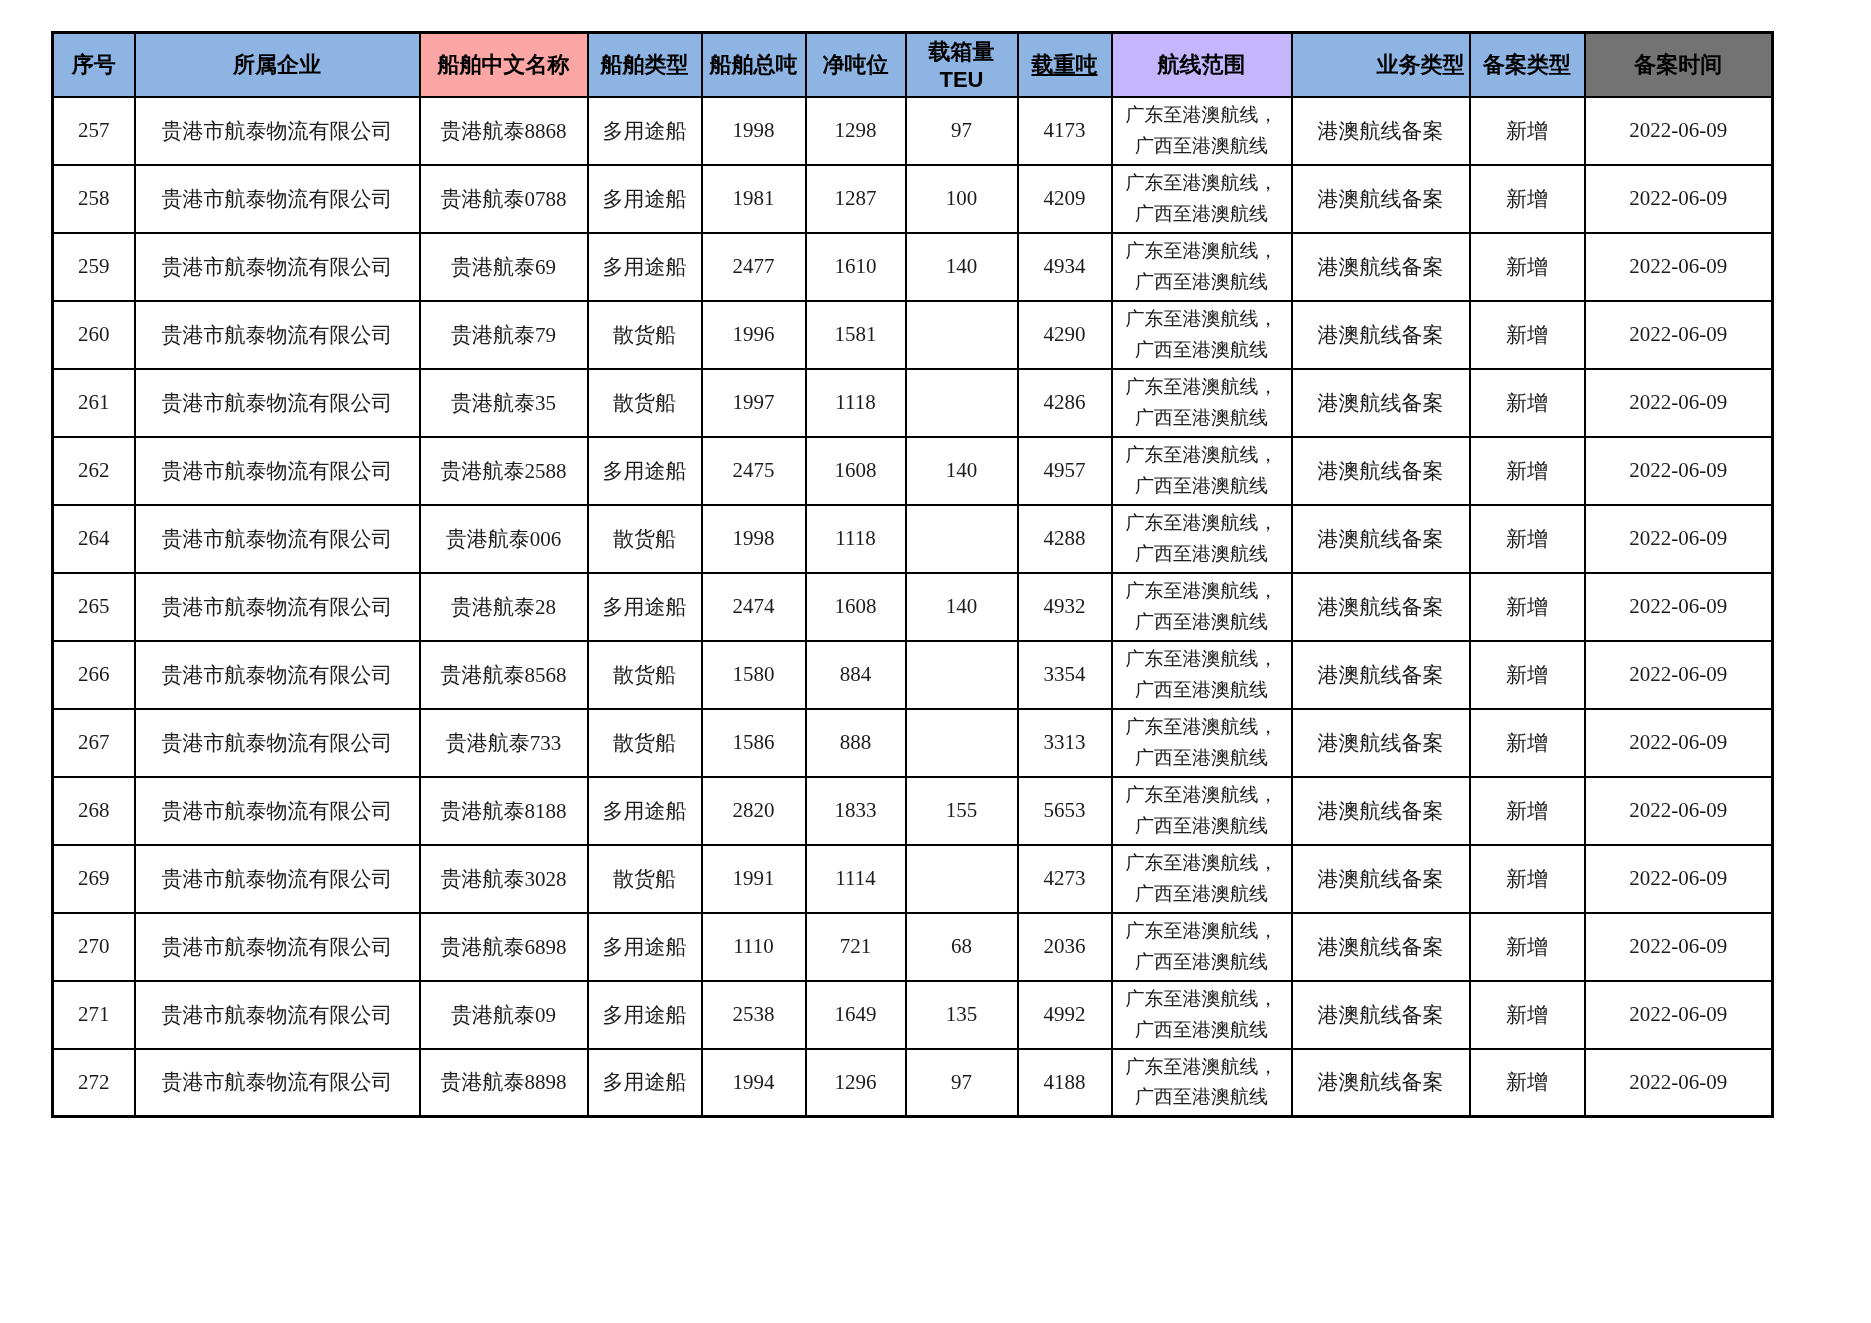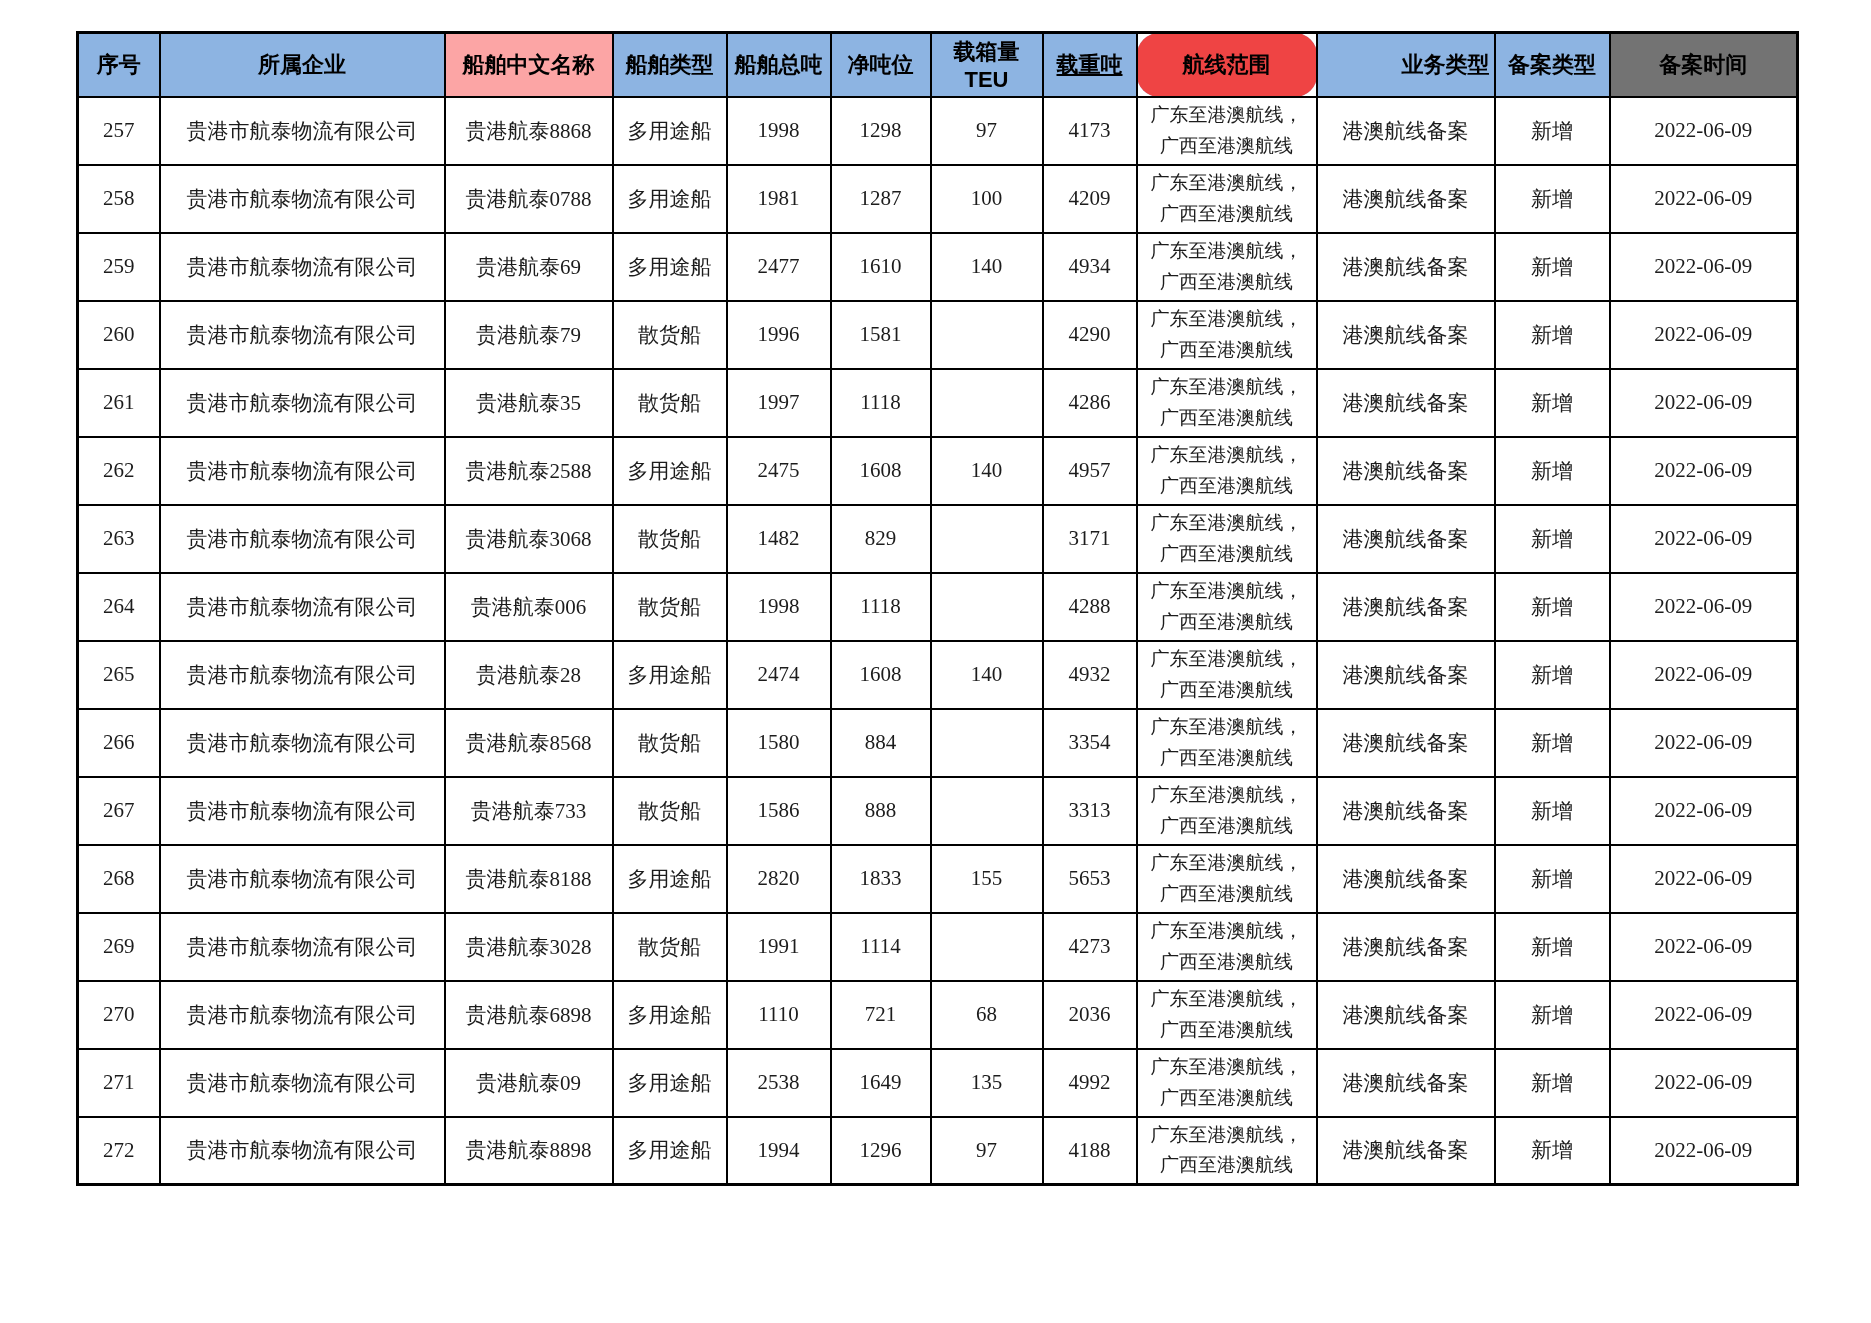--- a/index.html
+++ b/index.html
@@ -6,21 +6,21 @@
     margin: 0;
     padding: 0;
     background: #ffffff;
     width: 1871px;
     height: 1323px;
     position: relative;
     font-family: "Liberation Serif", "DejaVu Serif", serif;
   }
   .sheet {
     position: absolute;
-    left: 76px;
+    left: 51px;
     top: 31px;
   }
   table.vessel-table {
     border-collapse: collapse;
     table-layout: fixed;
     width: 1720px;
     border: 3px solid #000000;
   }
   .vessel-table th,
   .vessel-table td {
@@ -85,21 +85,21 @@
     <thead>
       <tr style="background: rgb(141, 180, 226);">
           <th style="background: rgb(141, 180, 226);">序号</th>
           <th style="background: rgb(141, 180, 226);">所属企业</th>
           <th style="background: #fca5a5;">船舶中文名称</th>
           <th style="background: rgb(141, 180, 226);">船舶类型</th>
           <th style="background: rgb(141, 180, 226);">船舶总吨</th>
           <th style="background: rgb(141, 180, 226);">净吨位</th>
           <th style="background: rgb(141, 180, 226);">载箱量TEU</th>
           <th style="background: rgb(141, 180, 226); text-decoration: underline;">载重吨</th>
-          <th style="background: #ef4444; border-radius: 22px;">航线范围</th>
+          <th style="background: #c4b5fd;">航线范围</th>
           <th style="background: rgb(141, 180, 226); text-align: right;">业务类型</th>
           <th style="background: rgb(141, 180, 226); font-family: Liberation Serif, serif;">备案类型</th>
           <th style="background: #737373;">备案时间</th>
         </tr>
     </thead>
     <tbody>
         <tr>
           <td class="cell-index">257</td>
           <td class="cell-company">贵港市航泰物流有限公司</td>
           <td class="cell-ship-name">贵港航泰8868</td>
@@ -171,34 +171,20 @@
         </tr>
         <tr>
           <td class="cell-index">262</td>
           <td class="cell-company">贵港市航泰物流有限公司</td>
           <td class="cell-ship-name">贵港航泰2588</td>
           <td class="cell-ship-type">多用途船</td>
           <td class="cell-gross-tonnage">2475</td>
           <td class="cell-net-tonnage">1608</td>
           <td class="cell-teu-capacity">140</td>
           <td class="cell-deadweight">4957</td>
-          <td class="cell-route-range">广东至港澳航线，广西至港澳航线</td>
-          <td class="cell-business-type">港澳航线备案</td>
-          <td class="cell-filing-type">新增</td>
-          <td class="cell-filing-date">2022-06-09</td>
-        </tr>
-        <tr>
-          <td class="cell-index">263</td>
-          <td class="cell-company">贵港市航泰物流有限公司</td>
-          <td class="cell-ship-name">贵港航泰3068</td>
-          <td class="cell-ship-type">散货船</td>
-          <td class="cell-gross-tonnage">1482</td>
-          <td class="cell-net-tonnage">829</td>
-          <td class="cell-teu-capacity"></td>
-          <td class="cell-deadweight">3171</td>
           <td class="cell-route-range">广东至港澳航线，广西至港澳航线</td>
           <td class="cell-business-type">港澳航线备案</td>
           <td class="cell-filing-type">新增</td>
           <td class="cell-filing-date">2022-06-09</td>
         </tr>
         <tr>
           <td class="cell-index">264</td>
           <td class="cell-company">贵港市航泰物流有限公司</td>
           <td class="cell-ship-name">贵港航泰006</td>
           <td class="cell-ship-type">散货船</td>

